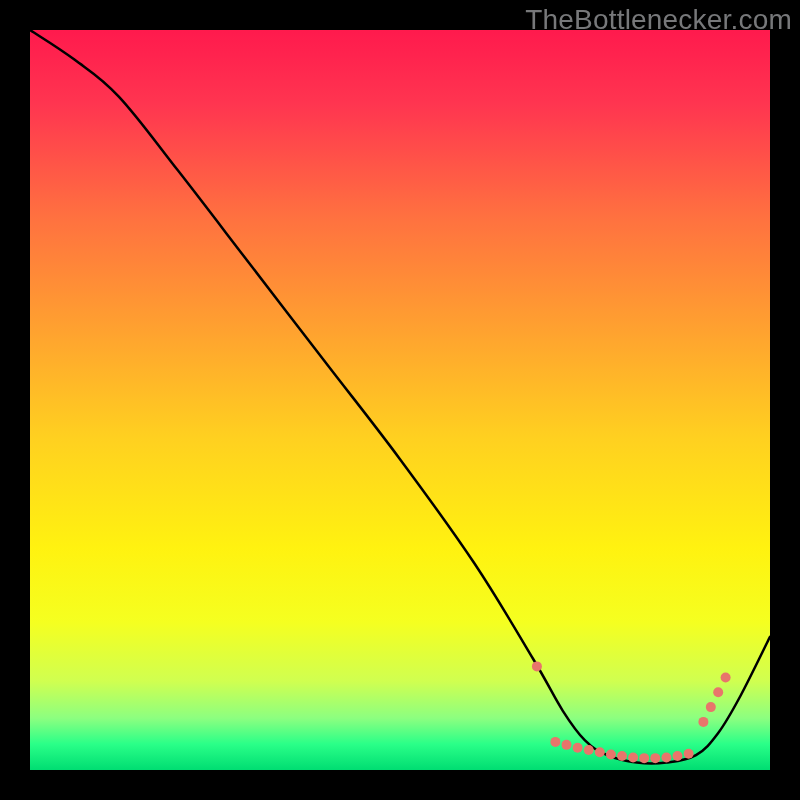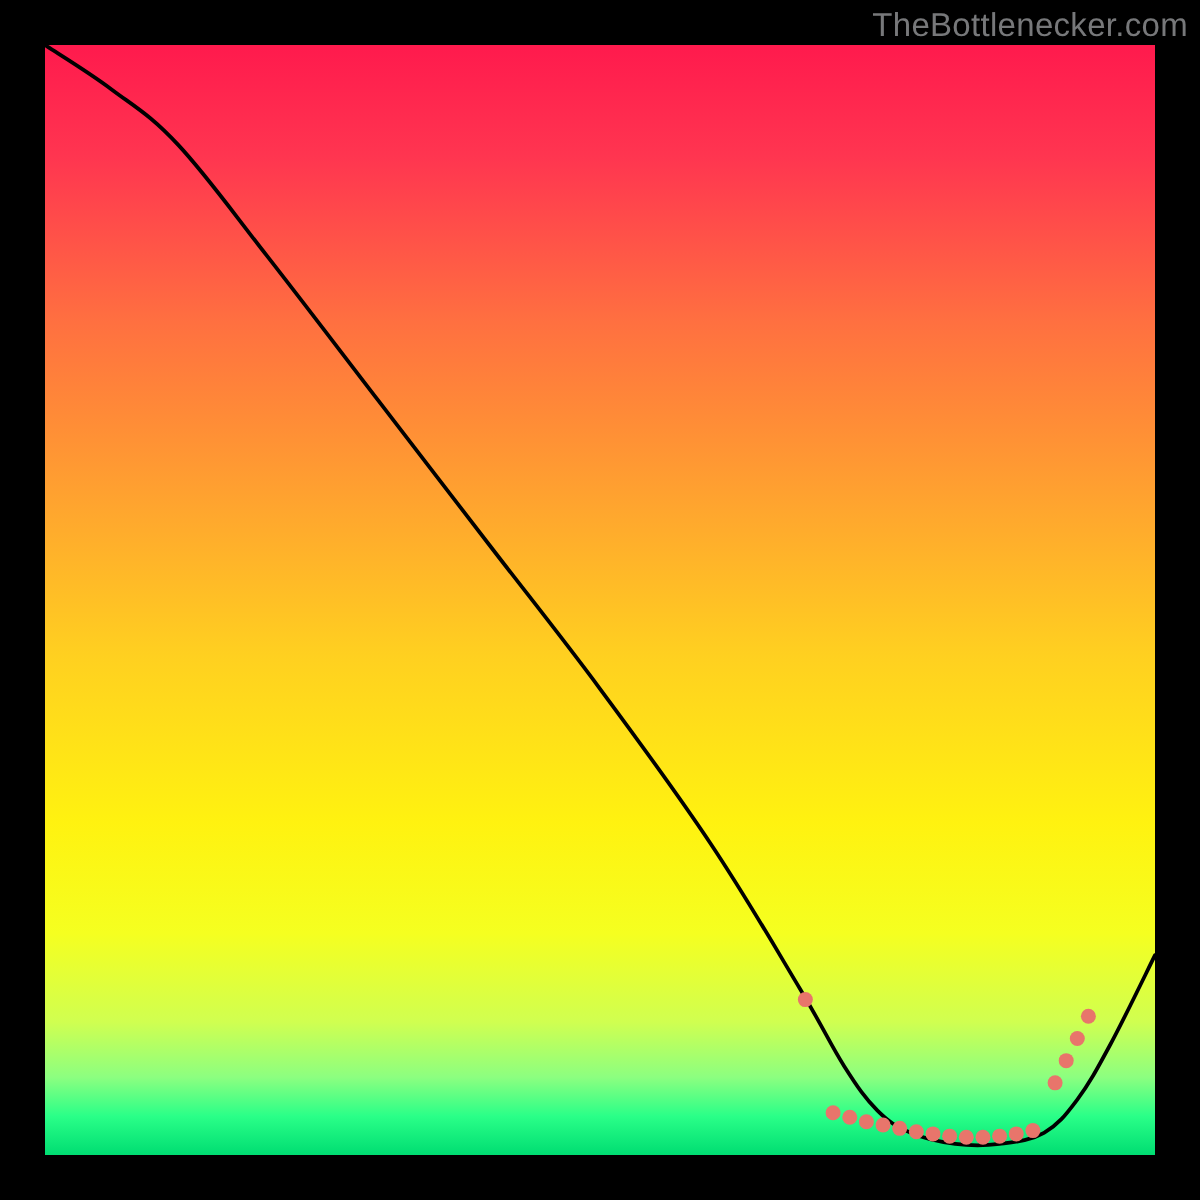--- a/index.html
+++ b/index.html
@@ -8,21 +8,21 @@
     position: relative;
     width: 800px;
     height: 800px;
     background: #000;
   }
   .watermark {
     position: absolute;
     top: 4px;
     right: 8px;
     font-family: Arial, Helvetica, sans-serif;
-    font-size: 22px;
+    font-size: 28px;
     color: #77787a;
     font-weight: 500;
     letter-spacing: 0.2px;
   }
   .plot {
     position: absolute;
     left: 30px;
     top: 30px;
     width: 740px;
     height: 740px;

